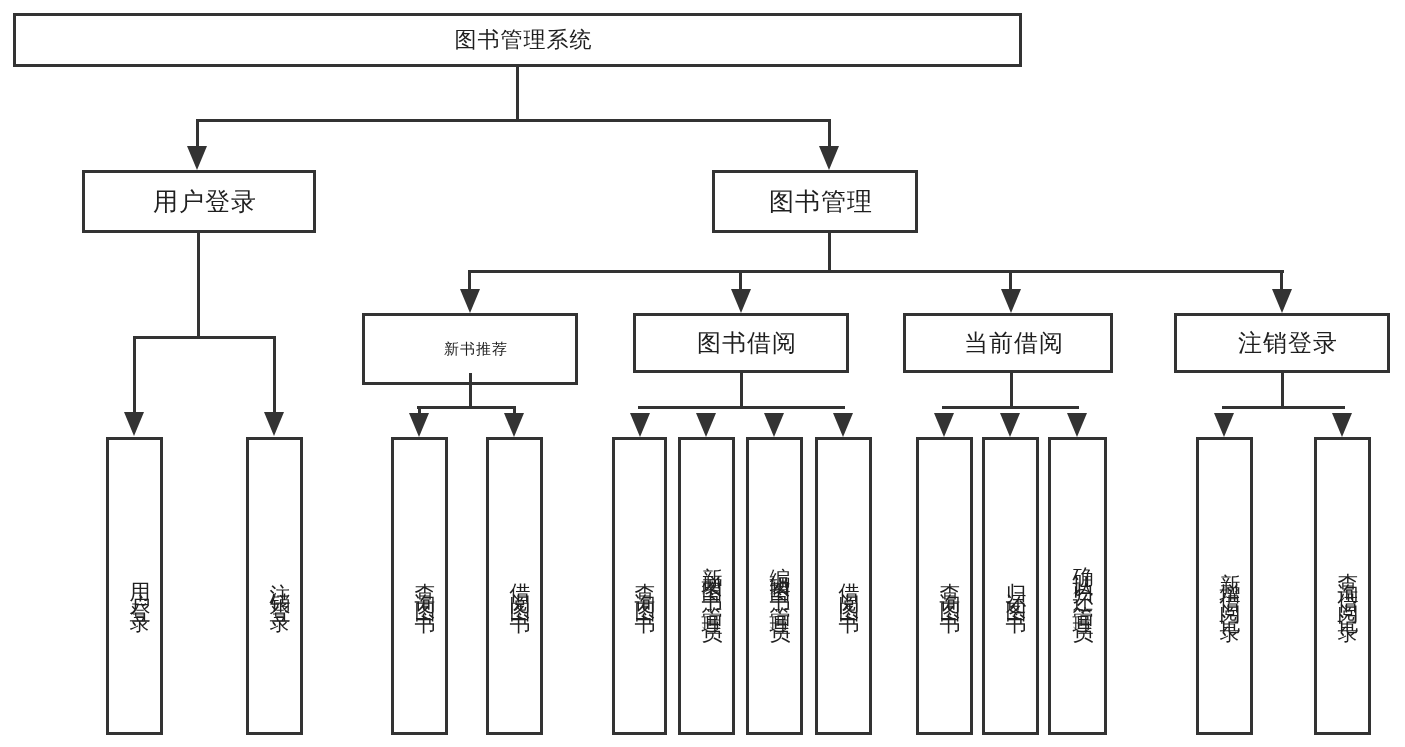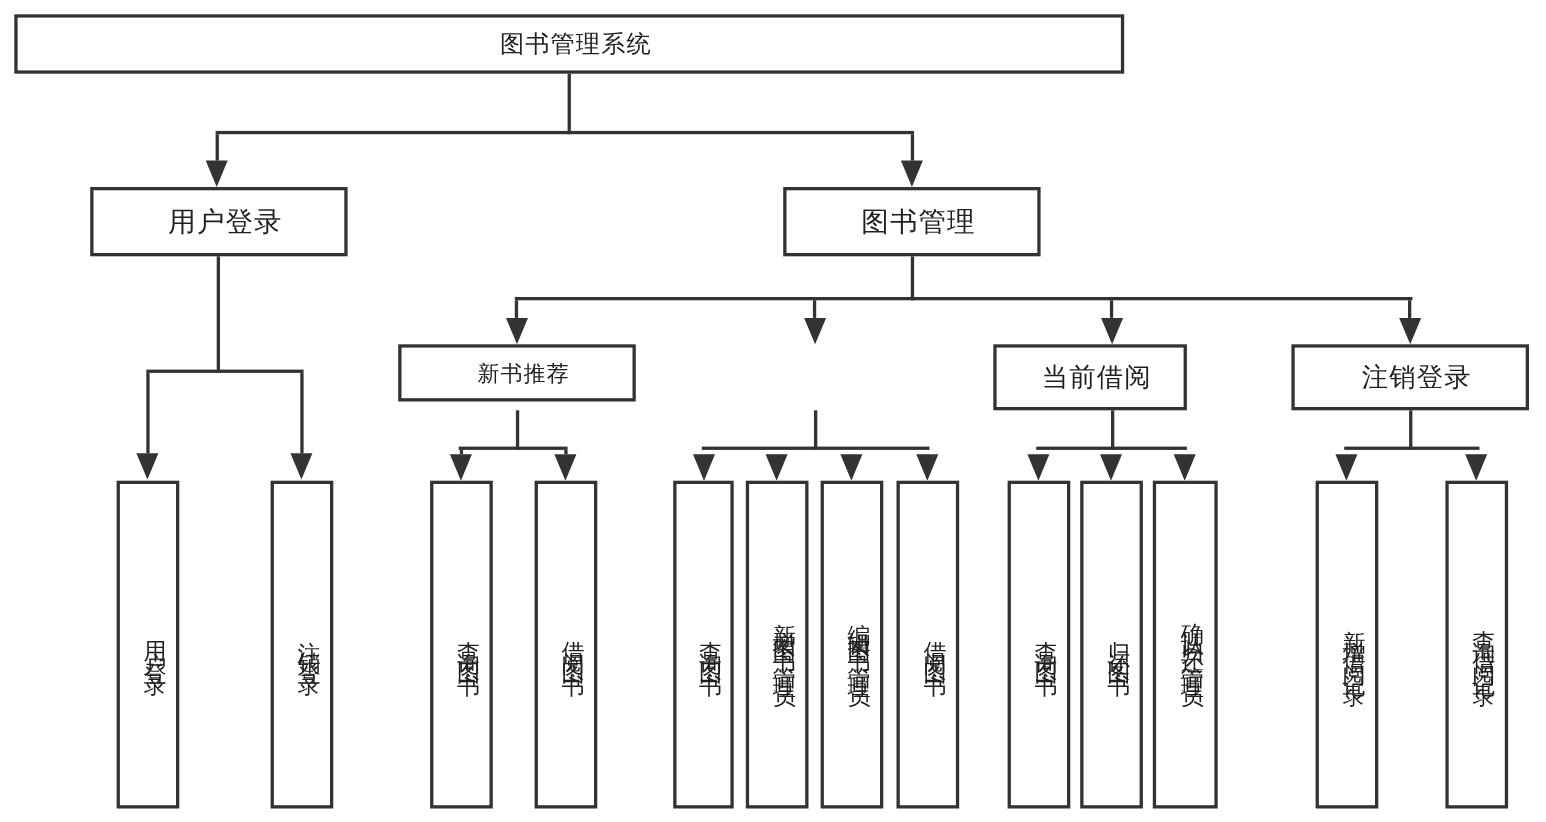--- a/index.html
+++ b/index.html
@@ -64,42 +64,43 @@
   <div class="box box-h" style="left:13px;top:13px;width:1009px;height:54px;font-size:22px;">图书管理系统</div>
 
   <div class="vline" style="left:516px;top:67px;height:55px;"></div>
   <div class="hline" style="left:196px;top:119px;width:635px;"></div>
   <div class="vline" style="left:196px;top:122px;height:24px;"></div>
   <div class="arrowhead" style="left:187px;top:146px;"></div>
   <div class="vline" style="left:828px;top:122px;height:24px;"></div>
   <div class="arrowhead" style="left:819px;top:146px;"></div>
 
   <div class="box box-h" style="left:82px;top:170px;width:234px;height:63px;font-size:25px;">用户登录</div>
-  <div class="box box-h" style="left:712px;top:170px;width:234px;height:63px;font-size:25px;">图书管理</div>
+  <div class="box box-h" style="left:712px;top:170px;width:206px;height:63px;font-size:25px;">图书管理</div>
 
   <div class="vline" style="left:197px;top:233px;height:106px;"></div>
   <div class="hline" style="left:133px;top:336px;width:143px;"></div>
   <div class="vline" style="left:133px;top:339px;height:73px;"></div>
   <div class="arrowhead" style="left:124px;top:412px;"></div>
   <div class="vline" style="left:273px;top:339px;height:73px;"></div>
   <div class="arrowhead" style="left:264px;top:412px;"></div>
 
   <div class="vline" style="left:828px;top:233px;height:40px;"></div>
   <div class="hline" style="left:468px;top:270px;width:816px;"></div>
   <div class="vline" style="left:468px;top:273px;height:16px;"></div>
   <div class="arrowhead" style="left:460px;top:289px;"></div>
   <div class="vline" style="left:739px;top:273px;height:16px;"></div>
   <div class="arrowhead" style="left:731px;top:289px;"></div>
   <div class="vline" style="left:1009px;top:273px;height:16px;"></div>
   <div class="arrowhead" style="left:1001px;top:289px;"></div>
   <div class="vline" style="left:1280px;top:273px;height:16px;"></div>
   <div class="arrowhead" style="left:1272px;top:289px;"></div>
 
-  <div class="box box-h" style="left:362px;top:313px;width:216px;height:52px;font-size:20px;">新书推荐</div>
-  <div class="box box-h" style="left:903px;top:313px;width:176px;height:60px;font-size:24px;">当前借阅</div>
+  <div class="box box-h" style="left:362px;top:313px;width:216px;height:72px;font-size:15px;">新书推荐</div>
+  <div class="box box-h" style="left:633px;top:313px;width:216px;height:60px;font-size:24px;">图书借阅</div>
+  <div class="box box-h" style="left:903px;top:313px;width:210px;height:60px;font-size:24px;">当前借阅</div>
   <div class="box box-h" style="left:1174px;top:313px;width:216px;height:60px;font-size:24px;">注销登录</div>
 
   <div class="vline" style="left:469px;top:373px;height:36px;"></div>
   <div class="hline" style="left:417px;top:406px;width:99px;"></div>
   <div class="vline" style="left:418px;top:409px;height:4px;"></div>
   <div class="arrowhead" style="left:409px;top:413px;"></div>
   <div class="vline" style="left:513px;top:409px;height:4px;"></div>
   <div class="arrowhead" style="left:504px;top:413px;"></div>
 
   <div class="vline" style="left:740px;top:373px;height:36px;"></div>

